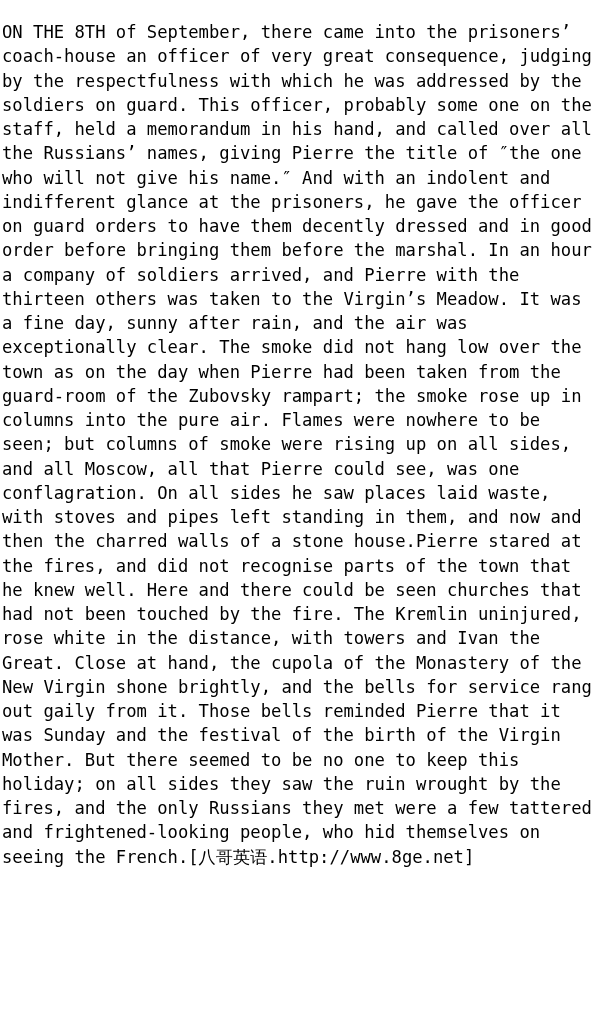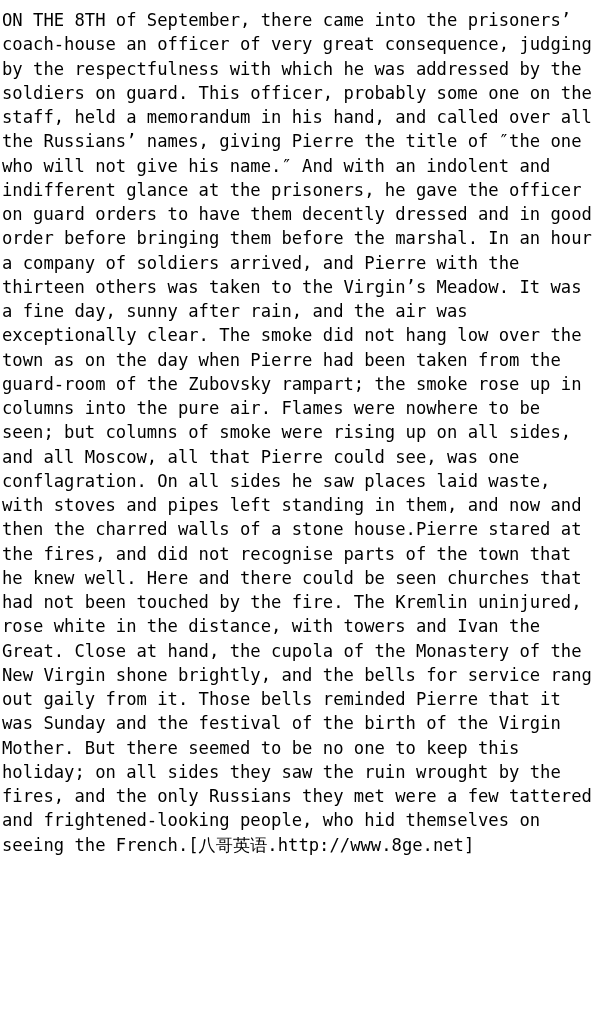--- a/index.html
+++ b/index.html
@@ -9,21 +9,21 @@
   }
   body {
     width: 600px;
     height: 1010px;
     overflow: hidden;
   }
   #page {
     width: 600px;
     height: 1010px;
     box-sizing: border-box;
-    padding: 8px 2px 2px 2px;
+    padding: 20px 2px 2px 2px;
     background: #ffffff;
   }
   #body-text {
     font-family: "DejaVu Sans Mono", "Liberation Mono", monospace;
     font-size: 17.2px;
     line-height: 24.25px;
     color: #000000;
     white-space: pre-wrap;
     word-wrap: break-word;
     letter-spacing: 0px;

